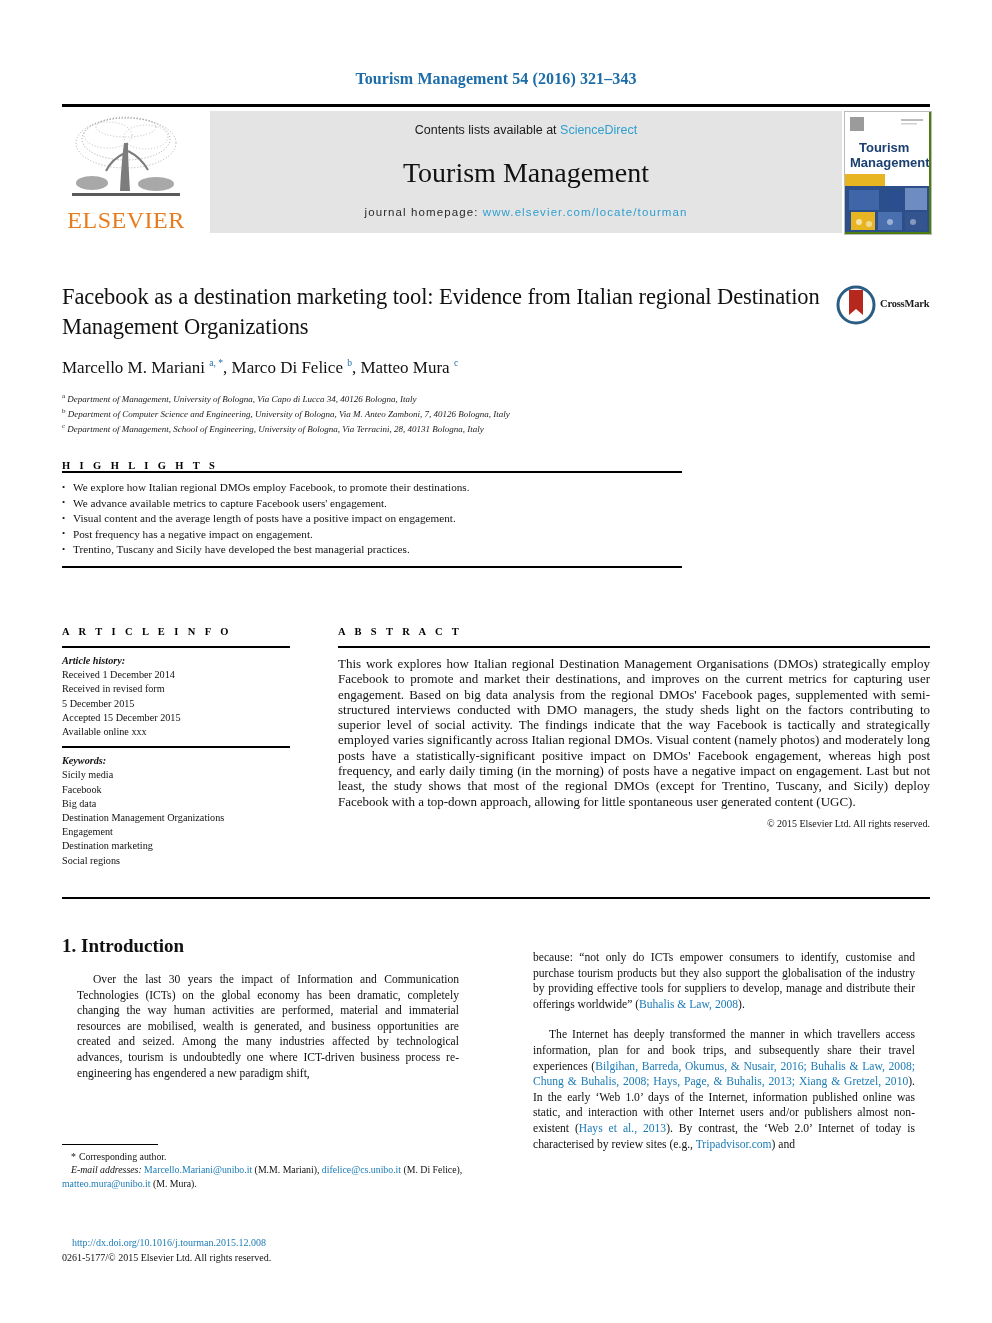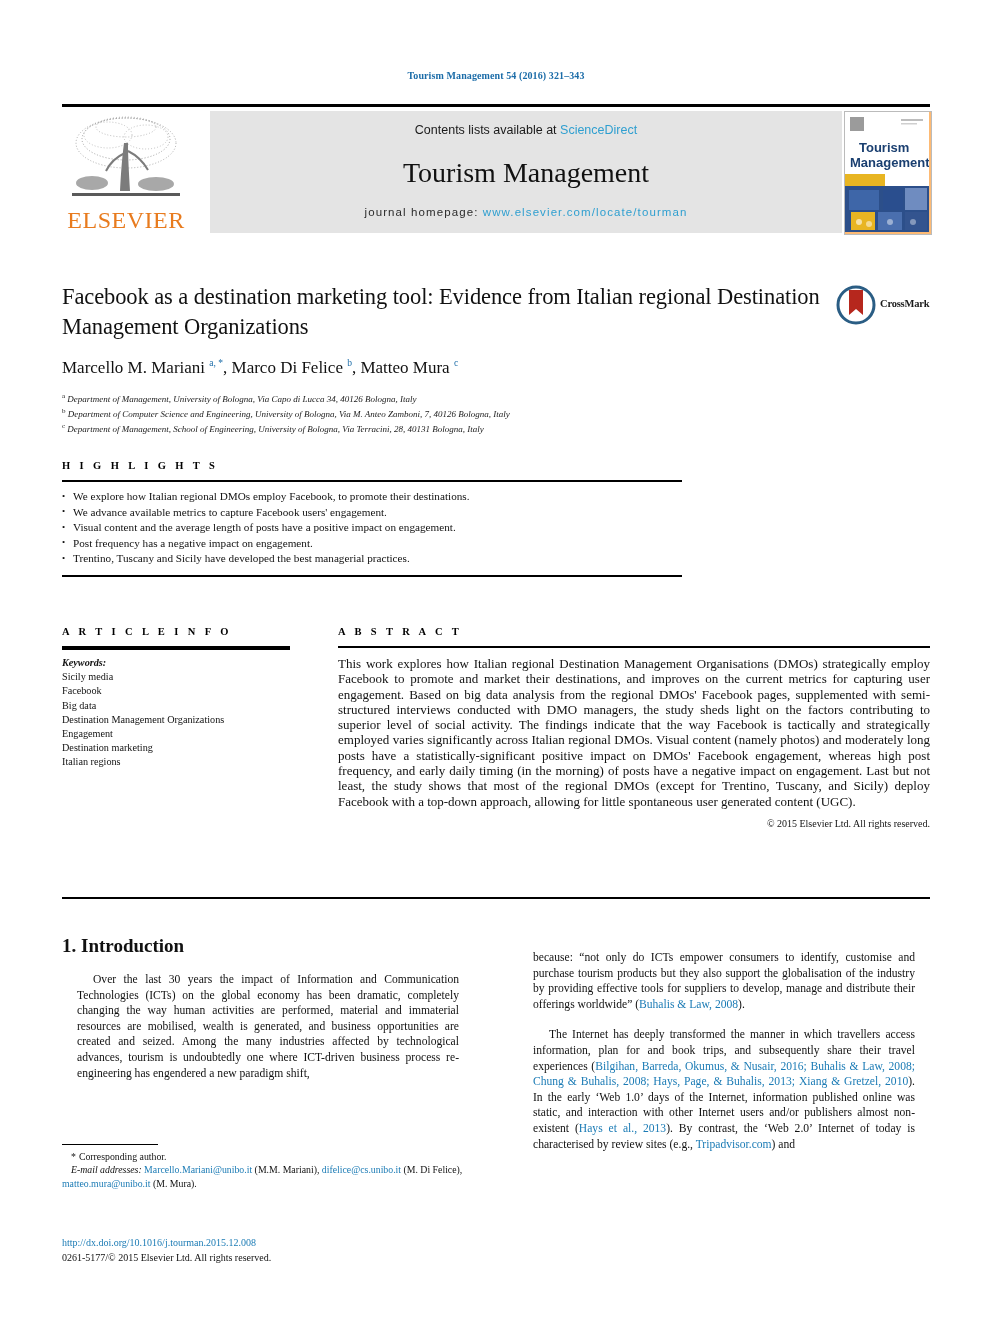--- a/index.html
+++ b/index.html
@@ -21,21 +21,21 @@
     width: 992px;
     height: 1323px;
   }
 
   
   .running-head {
     position: absolute;
     left: 0; top: 70px;
     width: 992px;
     text-align: center;
-    font-size: 10px;
+    font-size: 16px;
     font-weight: bold;
     color: #1b6ca8;
     letter-spacing: 0.1px;
   }
 
   
   .masthead {
     position: absolute;
     left: 62px; top: 104px;
     width: 868px;
@@ -110,21 +110,21 @@
     color: #2b2b2b;
   }
   .homepage-line .url {
     color: #2f9fd0;
   }
   .cover-thumb {
     position: absolute;
     left: 782px; top: 7px;
     width: 86px;
     height: 122px;
-    background: #fdba74;
+    background: #4d7c0f;
     border: 1px solid #bbb;
     overflow: hidden;
   }
 
   
   .title-block {
     position: absolute;
     left: 62px; top: 282px;
     width: 760px;
   }
@@ -191,21 +191,21 @@
     border-top: 2px solid #000;
     margin: 0;
   }
 
   
   .highlights {
     position: absolute;
     left: 62px; top: 460px;
     width: 620px;
   }
-  .highlights .sec-label { display: block; margin-bottom: 9px; }
+  .highlights .sec-label { display: block; }
   .highlights-body {
     padding: 7px 0 8px 0;
   }
   .hl-item {
     font-family: "Liberation Serif", serif;
     font-size: 11.2px;
     line-height: 15.6px;
     color: #111;
     padding-left: 11px;
     position: relative;
@@ -324,21 +324,21 @@
   .mail { color: #1b7bb5; }
 
   .doi-block {
     position: absolute;
     left: 62px; top: 1236px;
     width: 412px;
     font-family: "Liberation Serif", serif;
     font-size: 10px;
     line-height: 14.5px;
   }
-  .doi-link { color: #1b7bb5; }
+  .doi-link { color: #1b7bb5; margin-left: 10px; }
   .issn-line { color: #111; font-weight: normal; }
 </style>
 </head>
 <body>
 
 <div class="page">
 
   <div class="running-head">Tourism Management 54 (2016) 321–343</div>
 
   <div class="masthead">
@@ -428,30 +428,38 @@
       <div class="hl-item">Visual content and the average length of posts have a positive impact on engagement.</div>
       <div class="hl-item">Post frequency has a negative impact on engagement.</div>
       <div class="hl-item">Trentino, Tuscany and Sicily have developed the best managerial practices.</div>
     </div>
     <hr class="hr-thick">
   </div>
 
   <div class="info-col">
     <span class="sec-label">A R T I C L E   I N F O</span>
     <hr class="hr-thick">
+    <div class="info-group">
+      <span class="g-title">Article history:</span>
+      <div>Received 1 December 2014</div>
+      <div>Received in revised form</div>
+      <div>5 December 2015</div>
+      <div>Accepted 15 December 2015</div>
+      <div>Available online xxx</div>
+    </div>
     <hr class="hr-thick">
     <div class="info-group">
       <span class="g-title">Keywords:</span>
       <div>Sicily media</div>
       <div>Facebook</div>
       <div>Big data</div>
       <div>Destination Management Organizations</div>
       <div>Engagement</div>
       <div>Destination marketing</div>
-      <div>Italian regions</div>
+      <div>Social regions</div>
     </div>
   </div>
 
   <div class="abstract-col">
     <span class="sec-label">A B S T R A C T</span>
     <hr class="hr-thick">
     <div class="abstract-body">This work explores how Italian regional Destination Management Organisations (DMOs) strategically employ Facebook to promote and market their destinations, and improves on the current metrics for capturing user engagement. Based on big data analysis from the regional DMOs' Facebook pages, supplemented with semi-structured interviews conducted with DMO managers, the study sheds light on the factors contributing to superior level of social activity. The findings indicate that the way Facebook is tactically and strategically employed varies significantly across Italian regional DMOs. Visual content (namely photos) and moderately long posts have a statistically-significant positive impact on DMOs' Facebook engagement, whereas high post frequency, and early daily timing (in the morning) of posts have a negative impact on engagement. Last but not least, the study shows that most of the regional DMOs (except for Trentino, Tuscany, and Sicily) deploy Facebook with a top-down approach, allowing for little spontaneous user generated content (UGC).</div>
     <div class="copyright">© 2015 Elsevier Ltd. All rights reserved.</div>
   </div>
 

